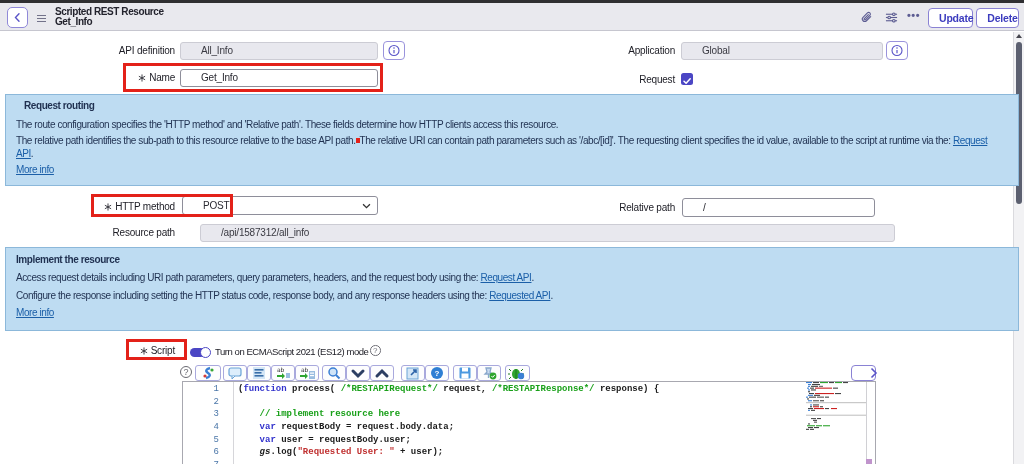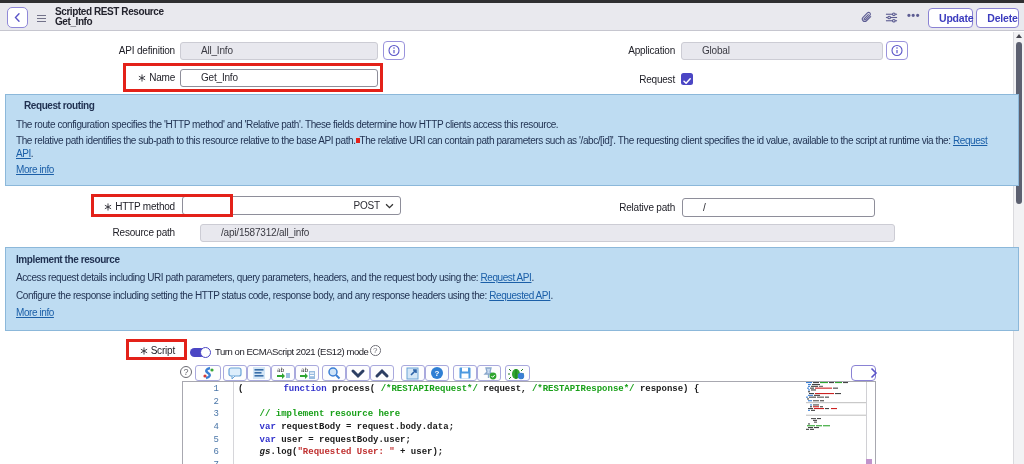--- a/index.html
+++ b/index.html
@@ -108,21 +108,21 @@
 
 <div class="redbox" style="left:91px;top:194px;width:142px;height:23px;"></div>
 <div class="lbl" style="left:40px;top:198px;width:135px;">
   <svg width="8" height="8" viewBox="0 0 9 9" style="vertical-align:-1px;margin-right:3px;">
       <g stroke="#2a2a32" stroke-width="1">
         <line x1="4.5" y1="0.5" x2="4.5" y2="8.5"></line>
         <line x1="1" y1="2.5" x2="8" y2="6.5"></line>
         <line x1="8" y1="2.5" x2="1" y2="6.5"></line>
       </g>
     </svg>HTTP method</div>
-<div class="inp" style="left:182px;top:196px;width:219px;height:19px;line-height:17px;text-align:right;">POST
+<div class="inp" style="left:182px;top:196px;width:196px;height:19px;line-height:17px;">POST
   <svg width="9" height="6" viewBox="0 0 10 7" style="position:absolute;right:6px;top:6px;">
       <path d="M1 1.5 L5 5.5 L9 1.5" fill="none" stroke="#333" stroke-width="1.5"></path>
     </svg>
 </div>
 <div class="lbl" style="left:540px;top:199px;width:135px;">Relative path</div>
 <div class="inp" style="left:682px;top:198px;width:193px;height:19px;line-height:17px;">/</div>
 
 <div class="lbl" style="left:40px;top:224px;width:135px;">Resource path</div>
 <div class="inp ro" style="left:180px;top:224px;width:695px;height:18px;margin-left:20px;">/api/1587312/all_info</div>
 
@@ -237,21 +237,21 @@
 </div>
 <div class="btn" style="left:851px;top:365px;width:25px;height:16px;">
   <svg width="23" height="14" viewBox="0 0 23 14">
       <path d="M9.5 2.5 L14 7 L9.5 11.5" fill="none" stroke="#5a54c8" stroke-width="1.6"></path>
     </svg>
 </div>
 
 <div class="abs" style="left:182px;top:381px;width:694px;height:83px;background:#fff;border:1px solid #a8a8b0;border-bottom:none;"></div>
 <div class="abs" style="left:233px;top:382px;width:1px;height:82px;background:#d6d6da;"></div>
 <div class="abs mono" style="left:183px;top:383px;width:36px;font-size:9px;line-height:12.63px;color:#4a76a8;text-align:right;">1<br>2<br>3<br>4<br>5<br>6<br>7</div>
-<div class="abs mono" style="left:238px;top:383px;font-size:9px;line-height:12.63px;color:#1a1a1a;white-space:pre;font-weight:bold;">(<span style="color:#3232cc;font-weight:bold;margin-left:40px;">function</span> process( <span style="color:#19a019;">/*RESTAPIRequest*/</span> request, <span style="color:#19a019;">/*RESTAPIResponse*/</span> response) {
+<div class="abs mono" style="left:238px;top:383px;font-size:9px;line-height:12.63px;color:#1a1a1a;white-space:pre;font-weight:bold;">(<span style="color:#3232cc;font-weight:bold;">function</span> process( <span style="color:#19a019;">/*RESTAPIRequest*/</span> request, <span style="color:#19a019;">/*RESTAPIResponse*/</span> response) {
 
     <span style="color:#19a019;">// implement resource here</span>
     <span style="color:#3232cc;font-weight:bold;">var</span> requestBody = request.body.data;
     <span style="color:#3232cc;font-weight:bold;">var</span> user = requestBody.user;
     <span style="font-weight:bold;font-style:italic;">gs</span>.log(<span style="color:#c03030;">"Requested User: "</span> + user);</div>
 
 <svg class="abs" style="left:806px;top:382px;" width="60" height="82" viewBox="0 0 60 82">
   <g>
     <rect x="0" y="0" width="6" height="1.1" fill="#3b7fd4"></rect>
       <rect x="7" y="0" width="6" height="1.1" fill="#444"></rect>

